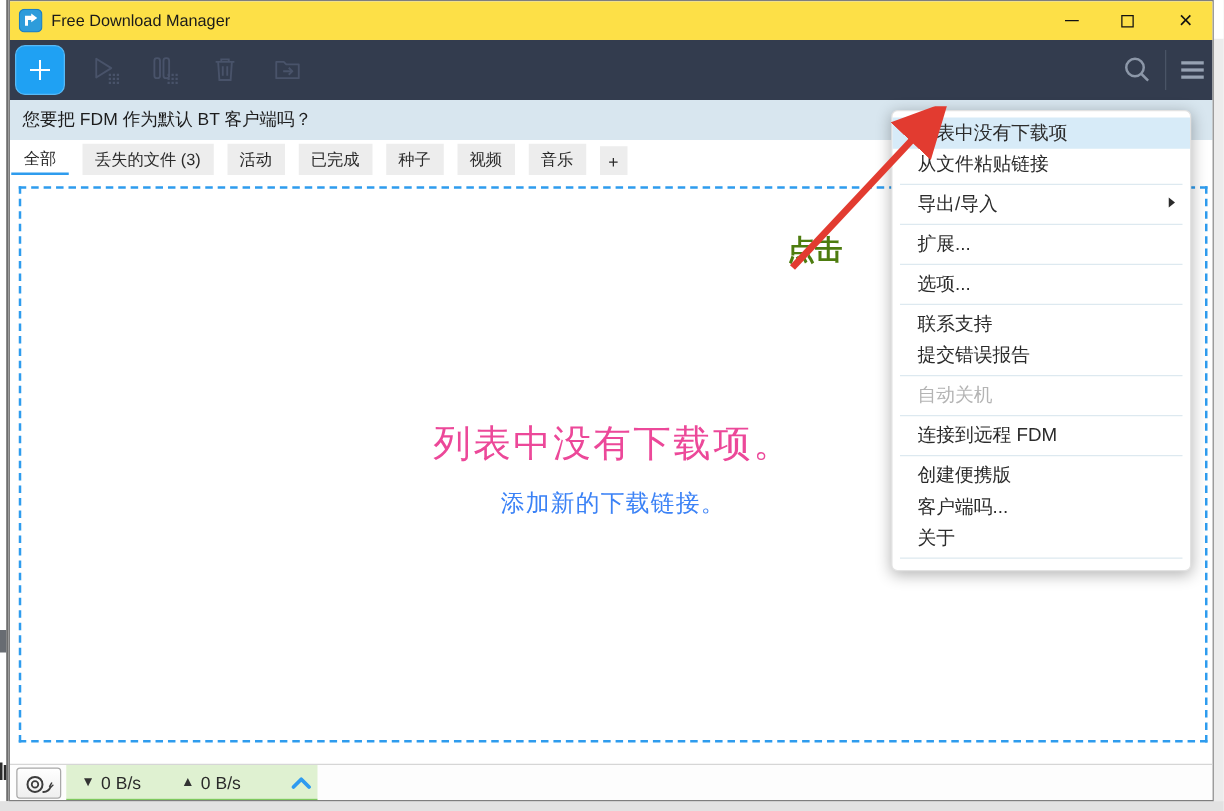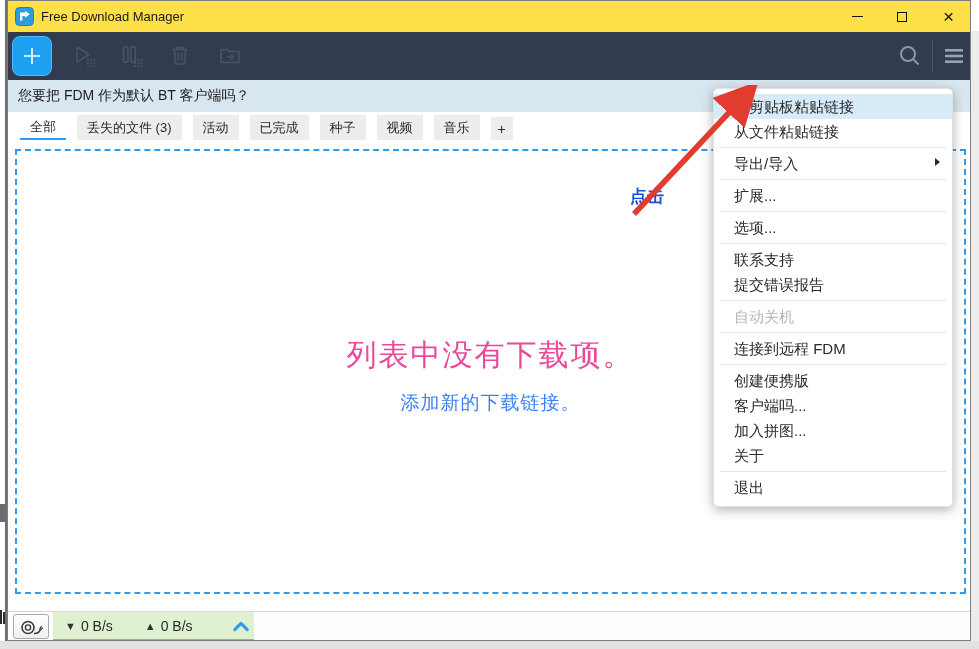--- a/index.html
+++ b/index.html
@@ -52,36 +52,36 @@
 
   
   .notifbar {
     position:absolute; left:0; top:79px; width:100%; height:32px;
     background:#d8e6ef; display:flex; align-items:center; padding-left:10px;
     font-size:14px; color:#1c1c1c;
   }
 
   
   .tabsrow { position:absolute; left:0; top:111px; width:100%; height:28px; background:#ffffff;
-    display:flex; align-items:flex-end; padding:0 0 0 12px; }
+    display:flex; align-items:flex-end; padding:0 0 0 1px; }
   .tab { font-size:13px; color:#2a2a2a; padding:4px 10px 3px 10px; margin-right:11px; background:#ededed; white-space:nowrap; }
   .tab.active { background:#ffffff; border-bottom:2px solid #2e9cee; padding-bottom:2px; }
   .tab.addtab { padding:4px 7px 3px 7px; font-size:14px; }
 
   
   .main { position:absolute; left:0; top:139px; width:100%; height:471px; background:#ffffff; }
   .dashed-box { position:absolute; left:7px; top:9px; width:951px; height:445px; border:2px dashed #2e9cee; }
   .empty-block { position:absolute; left:7px; top:195px; width:951px; text-align:center;
     font-family:"DejaVu Serif","Liberation Serif",serif; }
   .empty-title { font-size:30px; color:#ec4899; letter-spacing:2px; }
   .empty-subtitle { font-size:19px; color:#3b82f6; margin-top:14px; letter-spacing:1px; }
 
   
   .click-note { position:absolute; left:622px; top:184px; font-family:"DejaVu Serif","Liberation Serif",serif;
-    font-size:17px; font-weight:700; color:#1d4ed8; z-index:60; }
+    font-size:22px; font-weight:700; color:#4d7c0f; z-index:60; }
   .arrow-svg { position:absolute; left:612px; top:84px; width:140px; height:136px; z-index:60; pointer-events:none; }
 
   
   .ctx-menu {
     position:absolute; left:705px; top:87px; width:240px; z-index:50;
     background:#ffffff; border:1px solid #e2e2e2; border-radius:5px;
     box-shadow:0 3px 12px rgba(0,0,0,0.3);
     padding:5px 0 6px 0; font-size:15px; color:#2b2b2b;
   }
   .mi { position:relative; padding:2px 20px; line-height:21px; white-space:nowrap; }
@@ -242,45 +242,43 @@
   <svg class="arrow-svg" viewBox="0 0 140 136">
     <defs>
       <marker id="ah" markerWidth="9" markerHeight="8" refX="2.5" refY="4" orient="auto">
         <path d="M0,0 L8,4 L0,8 Z" fill="#e23b30"></path>
       </marker>
     </defs>
     <line x1="14" y1="129" x2="118" y2="18" stroke="#e23b30" stroke-width="5.5" marker-end="url(#ah)"></line>
   </svg>
 
   <div class="ctx-menu">
-    <div class="mi hl">从剪贴板粘贴链接</div>
+    <div class="mi hl">列表中没有下载项</div>
     <div class="mi">从文件粘贴链接</div>
     <div class="mi-sep"></div>
     <div class="mi">
       <span>导出/导入</span>
       <span class="submenu-arrow"></span>
     </div>
     <div class="mi-sep"></div>
     <div class="mi">扩展...</div>
     <div class="mi-sep"></div>
     <div class="mi">选项...</div>
     <div class="mi-sep"></div>
     <div class="mi">联系支持</div>
     <div class="mi">提交错误报告</div>
     <div class="mi-sep"></div>
     <div class="mi dis">自动关机</div>
     <div class="mi-sep"></div>
     <div class="mi">连接到远程 FDM</div>
     <div class="mi-sep"></div>
     <div class="mi">创建便携版</div>
     <div class="mi">客户端吗...</div>
-    <div class="mi">加入拼图...</div>
     <div class="mi">关于</div>
     <div class="mi-sep"></div>
-    <div class="mi">退出</div>
   </div>
 
   <div class="statusbar">
     <div class="snail-btn">
       <svg width="24" height="19" viewBox="0 0 24 19">
         <circle cx="9" cy="10.5" r="6" fill="none" stroke="#3d3d3d" stroke-width="1.6"></circle>
         <circle cx="9" cy="10.5" r="2.6" fill="none" stroke="#3d3d3d" stroke-width="1.4"></circle>
         <path d="M15 16.5 Q19.5 17 21.5 12.5" fill="none" stroke="#3d3d3d" stroke-width="1.6"></path>
         <path d="M20.5 12.5 L22.5 9 M21.5 12.8 L23.8 10.8" stroke="#3d3d3d" stroke-width="1.2"></path>
       </svg>

